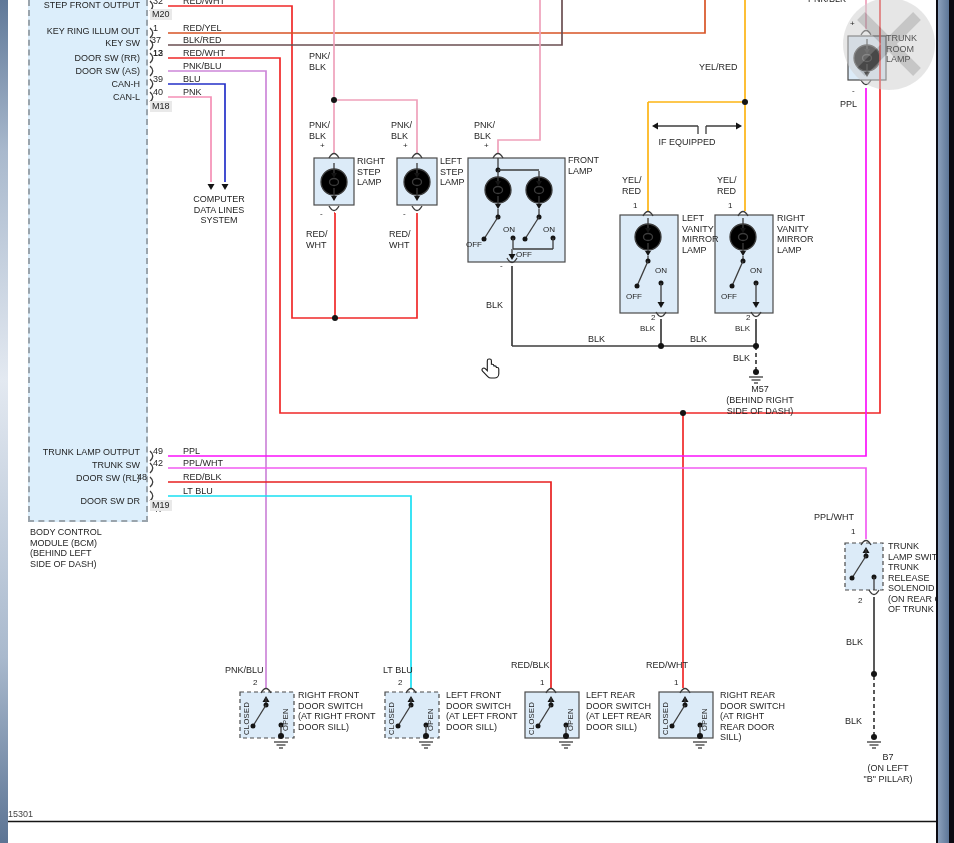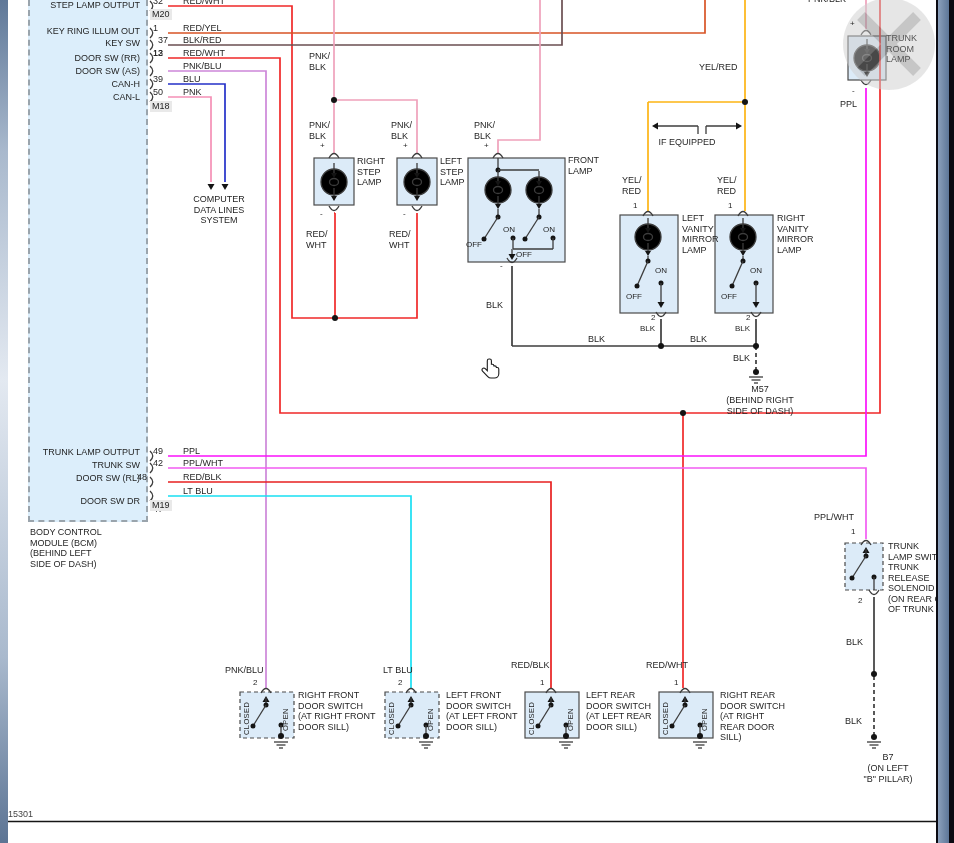--- a/index.html
+++ b/index.html
@@ -274,39 +274,39 @@
       <line x1="917" y1="16" x2="861" y2="72" stroke="#8f8f8f" stroke-width="11" stroke-linecap="round"></line>
     </g>
 
     <line x1="8" y1="821.5" x2="938" y2="821.5" stroke="#151515" stroke-width="1.6"></line>
 
     <g transform="translate(482,358)">
       <path d="M7,1 c-1,0 -1.7,0.8 -1.7,1.7 v10 l-2.1,-2.1 c-0.8,-0.8 -2,-0.8 -2.7,0 c-0.7,0.7 -0.7,1.8 0,2.5 l5.3,5.5 c0.8,0.9 1.9,1.4 3.1,1.4 h3.6 c2.4,0 4.3,-1.9 4.3,-4.3 v-4.6 c0,-0.9 -0.7,-1.6 -1.6,-1.6 h-0.8 c0,-0.9 -0.7,-1.6 -1.6,-1.6 h-0.9 c0,-0.9 -0.7,-1.6 -1.6,-1.6 h-0.9 v-3.6 c0,-0.9 -0.7,-1.7 -1.7,-1.7 z" fill="#fff" stroke="#1a1a1a" stroke-width="1.1"></path>
     </g>
   </svg>
 
-  <div class="lbl rt" style="top:0px">STEP LAMP OUTPUT</div>
+  <div class="lbl rt" style="top:0px">STEP FRONT OUTPUT</div>
   <div class="lbl rt" style="top:26px">KEY RING ILLUM OUT</div>
   <div class="lbl rt" style="top:38px">KEY SW</div>
   <div class="lbl rt" style="top:53px">DOOR SW (RR)</div>
   <div class="lbl rt" style="top:66px">DOOR SW (AS)</div>
   <div class="lbl rt" style="top:79px">CAN-H</div>
   <div class="lbl rt" style="top:92px">CAN-L</div>
   <div class="lbl rt" style="top:447px">TRUNK LAMP OUTPUT</div>
   <div class="lbl rt" style="top:460px">TRUNK SW</div>
   <div class="lbl rt" style="top:473px">DOOR SW (RL)</div>
   <div class="lbl rt" style="top:496px">DOOR SW DR</div>
 
   <div class="lbl" style="left:153px;top:-4px">32</div>
   <div class="lbl" style="left:153px;top:23px">1</div>
-  <div class="lbl" style="left:158px;top:35px">37</div>
+  <div class="lbl" style="left:151px;top:35px">37</div>
   <div class="lbl" style="left:153px;top:48px">13</div>
   <div class="lbl" style="left:153px;top:48px">12</div>
   <div class="lbl" style="left:153px;top:74px">39</div>
-  <div class="lbl" style="left:153px;top:87px">50</div>
+  <div class="lbl" style="left:153px;top:87px">40</div>
   <div class="lbl" style="left:153px;top:446px">49</div>
   <div class="lbl" style="left:153px;top:458px">42</div>
   <div class="lbl" style="left:137px;top:472px">48</div>
   <div class="lbl" style="left:153px;top:504px">47</div>
 
   <div class="lbl conn" style="left:150px;top:9px">M20</div>
   <div class="lbl conn" style="left:150px;top:101px">M18</div>
   <div class="lbl conn" style="left:150px;top:500px">M19</div>
 
   <div class="lbl" style="left:183px;top:-4px">RED/WHT</div>

